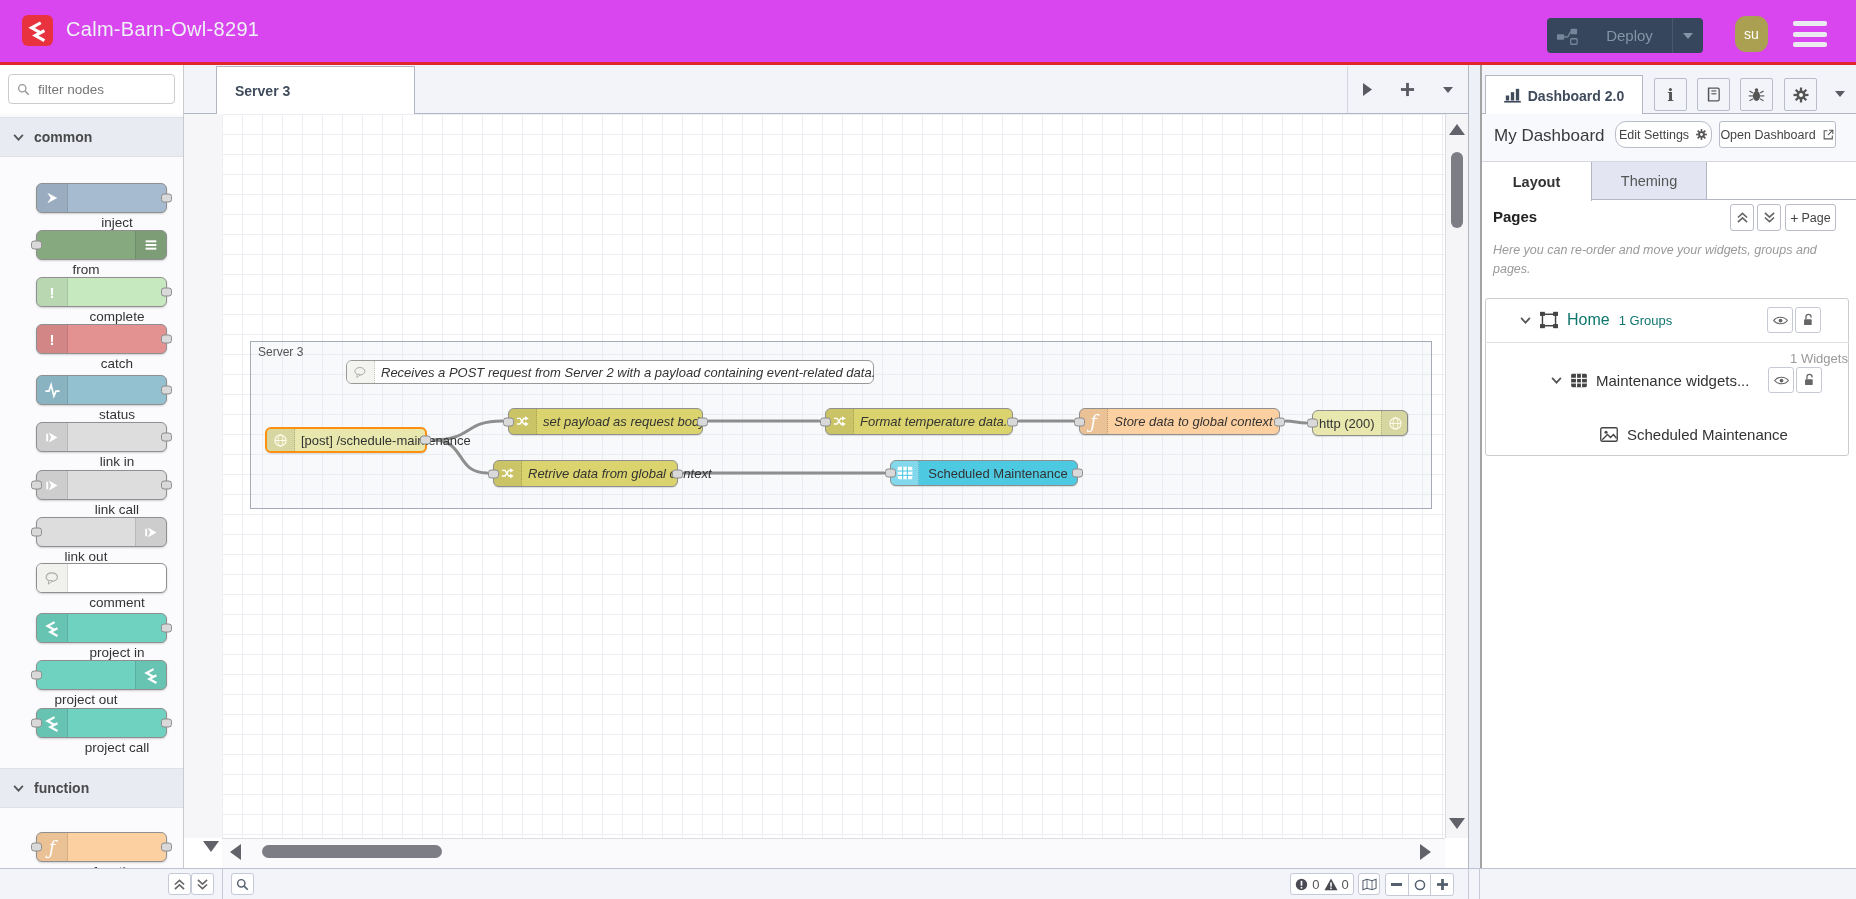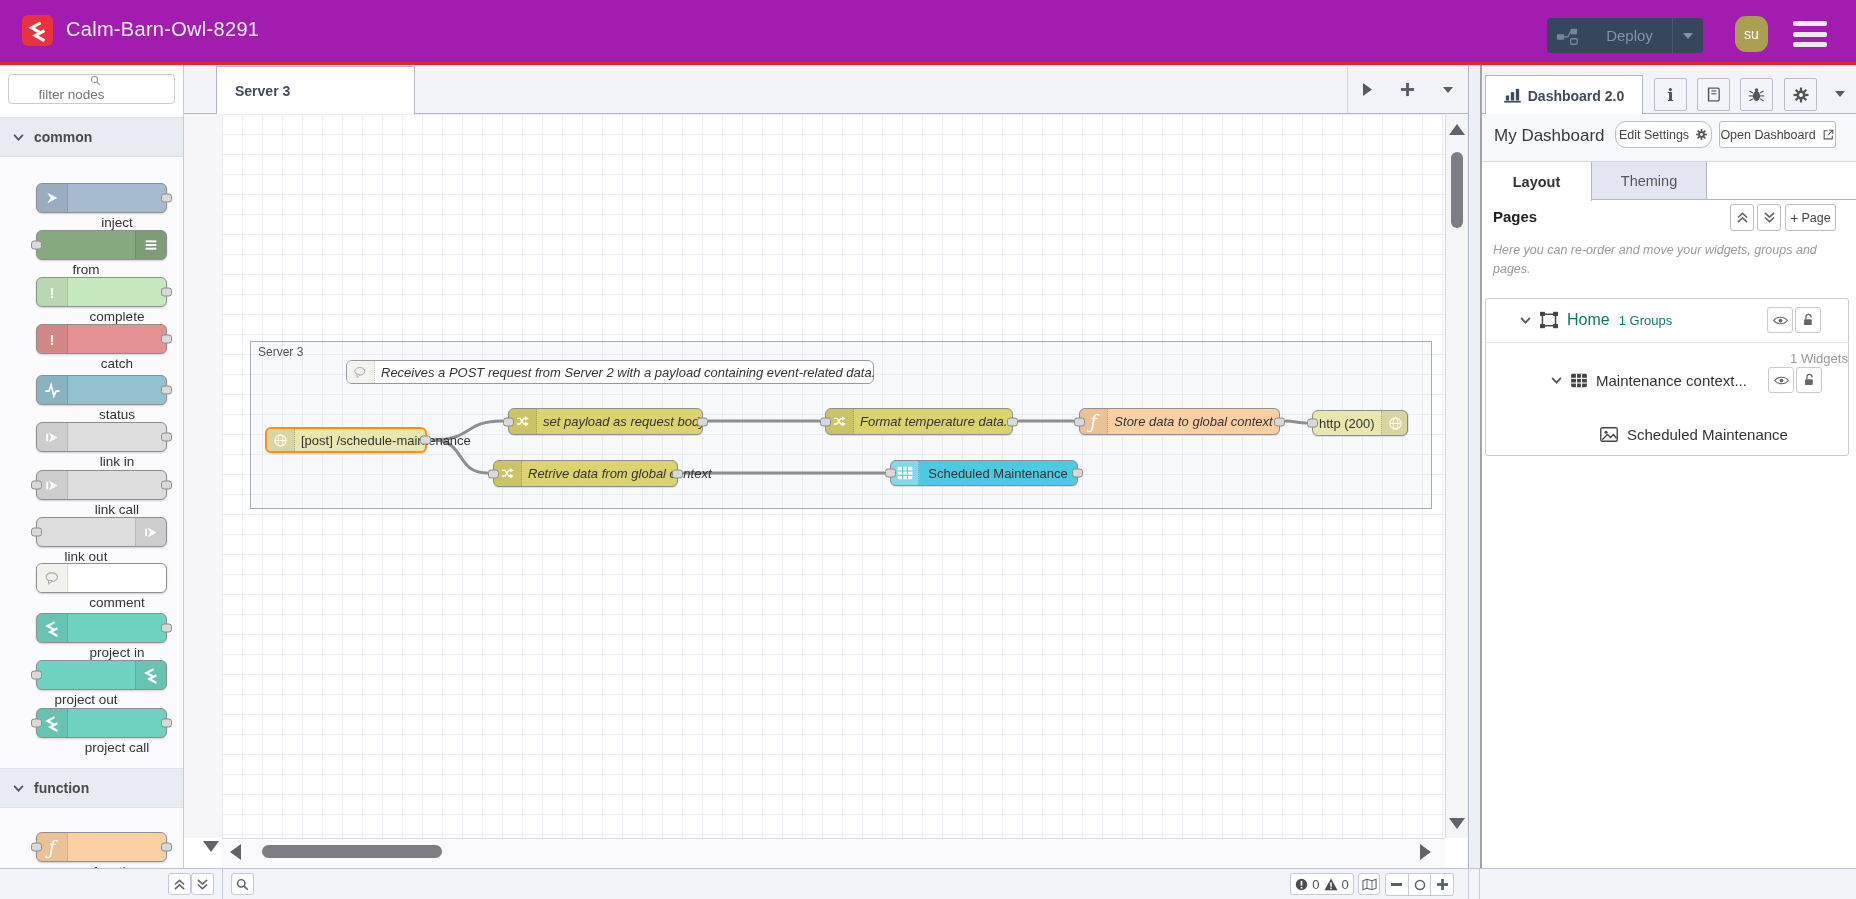--- a/index.html
+++ b/index.html
@@ -1,40 +1,40 @@
 <!DOCTYPE html>
 <html><head>
 <meta charset="utf-8">
 <style>
   html,body{margin:0;padding:0;background:#e8e8e8;}
   #app{position:relative;width:1856px;height:899px;background:#fff;overflow:hidden;
        font-family:"Liberation Sans","DejaVu Sans",sans-serif;-webkit-font-smoothing:antialiased;}
   .abs{position:absolute;}
 
   
-  .header{left:0;top:0;width:1856px;height:62px;background:#a21caf;}
+  .header{left:0;top:0;width:1856px;height:62px;background:#d946ef;}
   .logo{left:22px;top:15px;width:31px;height:31px;background:#e8333e;border-radius:6px;
         display:flex;align-items:center;justify-content:center;}
   .app-title{left:66px;top:18px;font-size:20px;color:#eef1f5;letter-spacing:.3px;}
   .deploy{left:1547px;top:18px;width:156px;height:35px;background:#36465c;border-radius:4px;
           display:flex;align-items:center;color:#8495a8;}
   .deploy .dep-ico{width:40px;display:flex;justify-content:center;}
   .deploy .dep-lbl{font-size:15px;flex:1;text-align:center;}
   .deploy .dep-arrow{width:30px;height:100%;border-left:1px solid rgba(255,255,255,.10);
           display:flex;align-items:center;justify-content:center;}
   .avatar{left:1735px;top:16px;width:33px;height:36px;background:#ab9f51;border-radius:11px;
           display:flex;align-items:center;justify-content:center;color:#fff;font-size:14px;}
   .burger{left:1793px;top:21px;width:34px;height:26px;display:flex;flex-direction:column;justify-content:space-between;cursor:pointer;}
   .burger div{height:5px;background:#e9ebee;border-radius:2px;}
   .redline{left:0;top:62px;width:1856px;height:3px;background:#e2242f;}
 
   
   .palette-head{left:0;top:65px;width:183px;height:49px;background:#fff;border-right:1px solid #c9c9ce;border-bottom:1px solid #b3b7c4;}
   .filter{left:8px;top:74px;width:167px;height:30px;border:1px solid #ccc;border-radius:4px;background:#fff;
-          display:flex;align-items:center;padding-left:8px;box-sizing:border-box;flex-direction:column;}
+          display:flex;align-items:center;padding-left:8px;box-sizing:border-box;}
   .filter input{border:none;outline:none;width:120px;font-size:13.5px;color:#666;margin-left:6px;
           font-family:"Liberation Sans",sans-serif;background:transparent;}
   .palette-body{left:0;top:114px;width:183px;height:754px;background:#fbfbfd;border-right:1px solid #c9c9ce;overflow:hidden;}
   .cat{position:absolute;left:0;width:183px;height:38px;background:#e9ebf3;border-top:1px solid #dfe1ea;border-bottom:1px solid #dfe1ea;
        display:flex;align-items:center;color:#4a4a4a;font-weight:bold;font-size:14px;cursor:pointer;}
   .cat svg{margin:0 10px 0 13px;}
   .pill{position:absolute;left:36px;width:131px;height:30px;border:1px solid #8f8f8f;border-radius:6px;
         box-shadow:0 1px 2px rgba(0,0,0,.18);display:flex;align-items:center;font-size:13.5px;color:#333;
         box-sizing:border-box;cursor:grab;background:#ddd;}
   .pill .ibox{width:30px;height:100%;display:flex;align-items:center;justify-content:center;
@@ -596,21 +596,21 @@
       <svg style="margin-left:66px;" width="11" height="7" viewBox="0 0 12 8">
           <polyline points="1,1 6,6.5 11,1" fill="none" stroke="#555" stroke-width="2"></polyline>
         </svg>
       <svg style="margin-left:8px;" width="18" height="15" viewBox="0 0 24 21">
           <rect x="1" y="1" width="22" height="19" rx="2" fill="#444"></rect>
           <line x1="1" y1="7.5" x2="23" y2="7.5" stroke="#fff" stroke-width="1.6"></line>
           <line x1="1" y1="14" x2="23" y2="14" stroke="#fff" stroke-width="1.6"></line>
           <line x1="8.5" y1="1" x2="8.5" y2="20" stroke="#fff" stroke-width="1.6"></line>
           <line x1="15.5" y1="1" x2="15.5" y2="20" stroke="#fff" stroke-width="1.6"></line>
         </svg>
-      <span style="margin-left:8px;font-size:15px;color:#333;">Maintenance context...</span>
+      <span style="margin-left:8px;font-size:15px;color:#333;">Maintenance widgets...</span>
     </div>
     <div class="minibtn" style="left:286px;top:302px;">
       <svg width="15" height="11" viewBox="0 0 24 16">
           <path d="M1 8 C6 1 18 1 23 8 C18 15 6 15 1 8 Z" fill="none" stroke="#666" stroke-width="1.8"></path>
           <circle cx="12" cy="8" r="3" fill="#666"></circle>
         </svg>
     </div>
     <div class="minibtn" style="left:314px;top:302px;">
       <svg width="13" height="14" viewBox="0 0 20 22">
           <rect x="3" y="10" width="12" height="9" rx="1.5" fill="#666"></rect>

